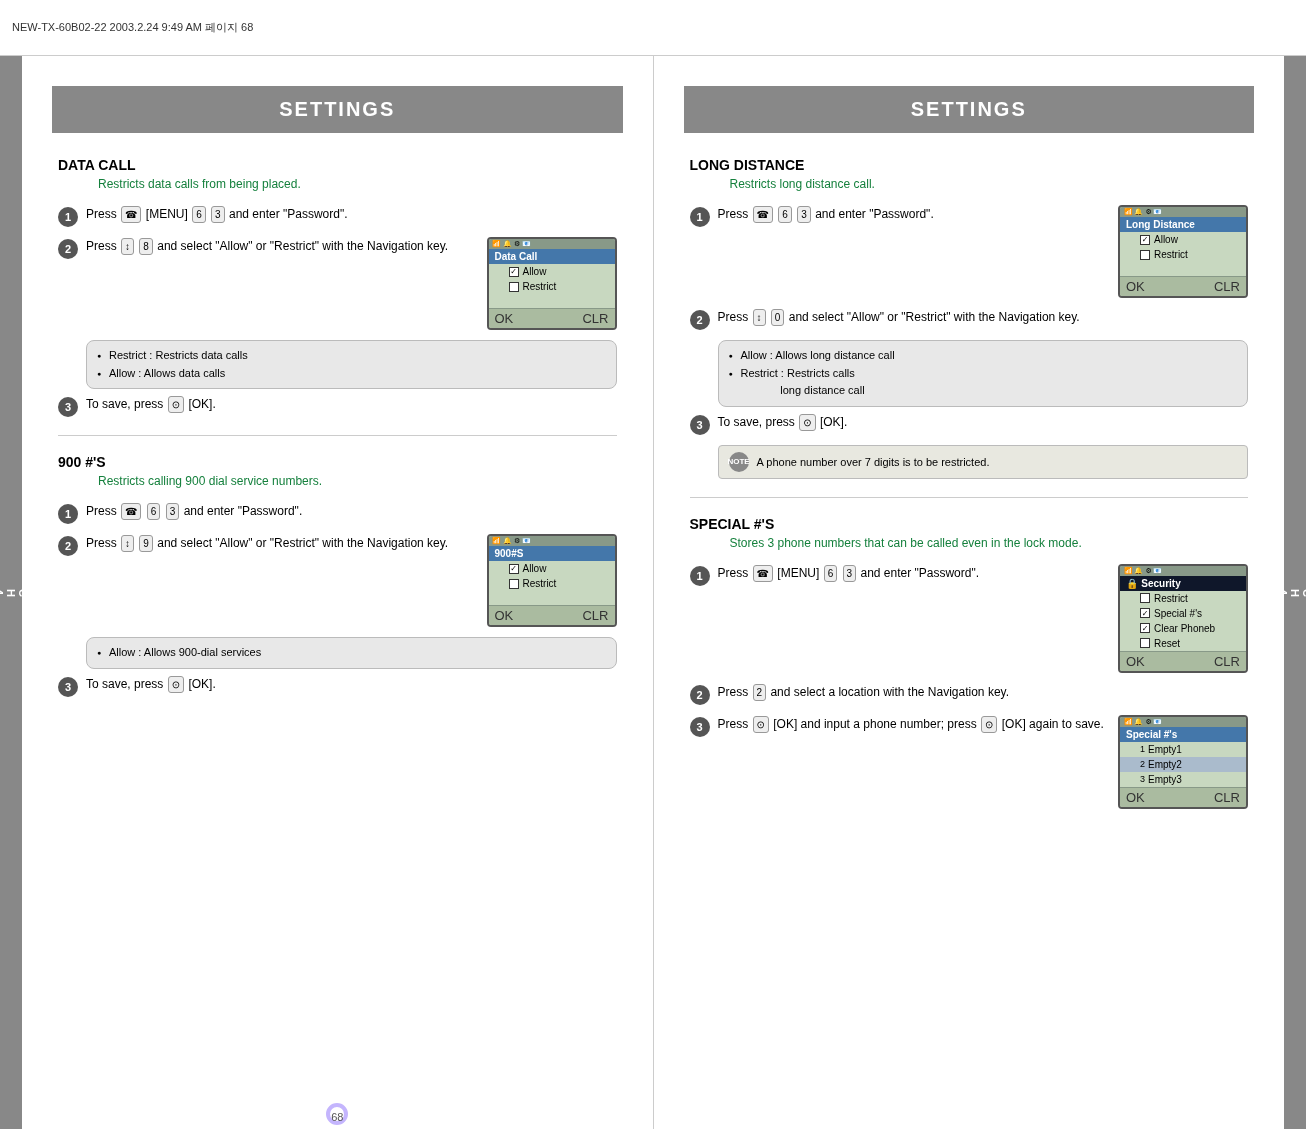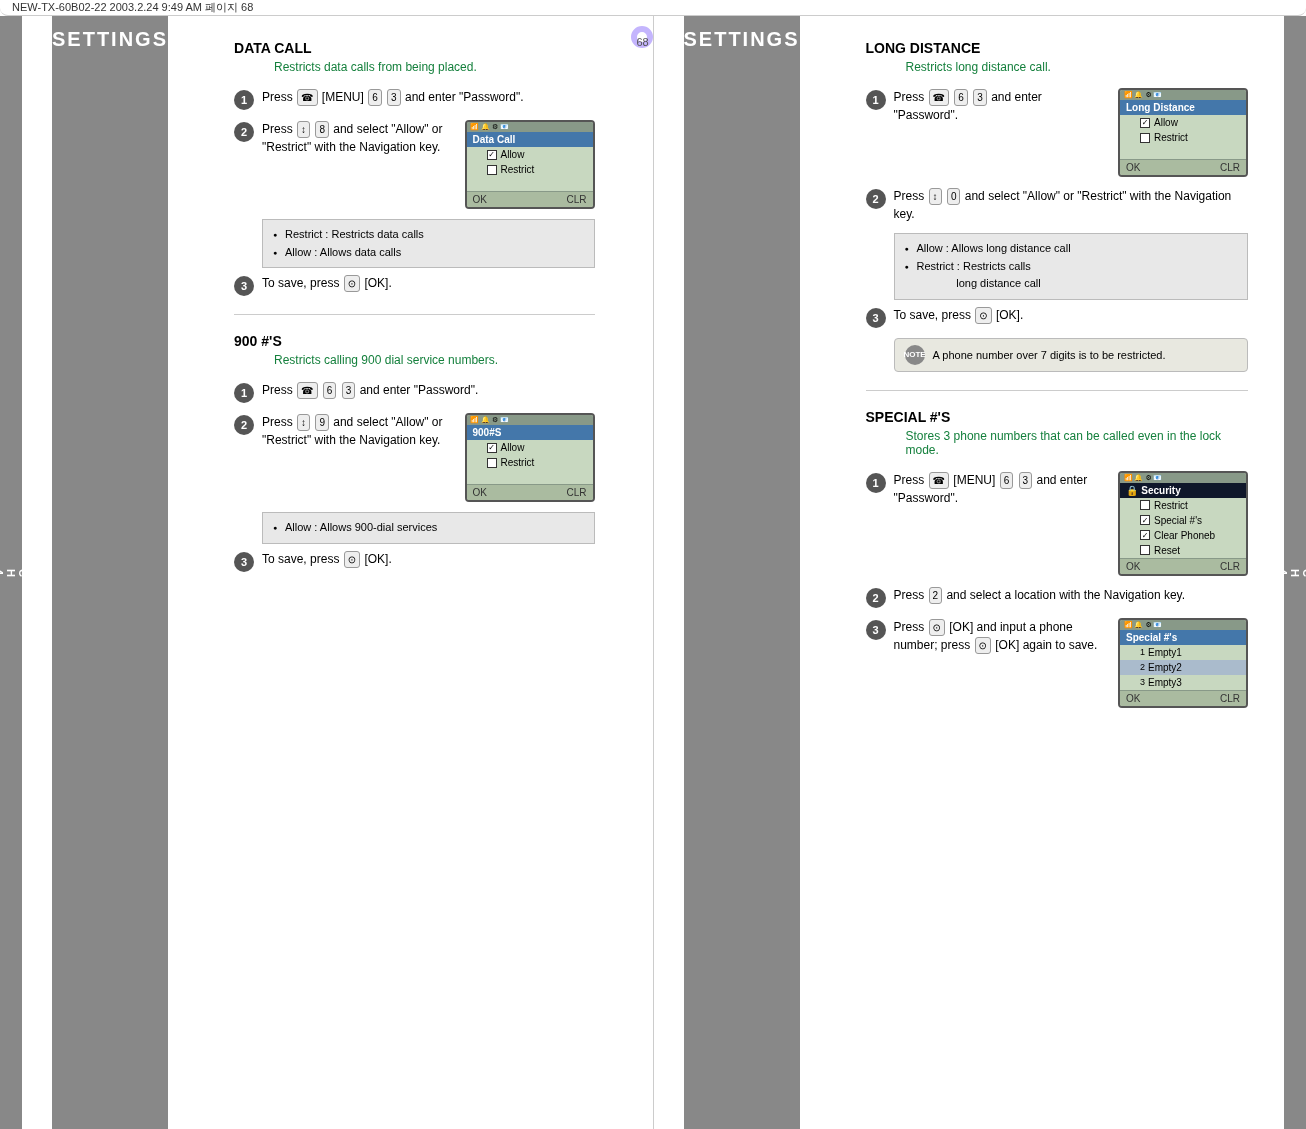--- a/index.html
+++ b/index.html
@@ -7,35 +7,34 @@
       font-family: Arial, sans-serif;
       background: #fff;
       width: 1306px;
       min-height: 1129px;
       display: flex;
       flex-direction: column;
     }
     .top-bar {
       font-size: 11px;
       color: #333;
-      padding: 0 12px;
+      padding: 20px 12px;
       border-bottom: 1px solid #ccc;
       display: flex;
       align-items: center;
-      border-radius: 9px;
     }
     .main-content {
       display: flex;
       flex: 1;
     }
     .page {
       flex: 1;
       padding: 0;
       display: flex;
-      flex-direction: row;
+      flex-direction: column;
     }
     .page-header {
       background: #888;
       color: #fff;
       font-size: 20px;
       font-weight: bold;
       text-align: center;
       padding: 12px 0;
       letter-spacing: 2px;
       margin: 0 30px 0 30px;
@@ -89,21 +88,21 @@
       background: #eee;
       border: 1px solid #999;
       border-radius: 3px;
       padding: 0 3px;
       font-size: 10px;
       margin: 0 1px;
     }
     .bullet-box {
       background: #e8e8e8;
       border: 1px solid #bbb;
-      border-radius: 0;
+      border-radius: 8px;
       padding: 6px 10px;
       margin: 6px 0 6px 28px;
       font-size: 11px;
     }
     .bullet-box li {
       list-style: none;
       padding-left: 12px;
       position: relative;
       line-height: 1.6;
     }
@@ -160,21 +159,21 @@
     .checkbox.checked::after {
       content: '✓';
       font-size: 8px;
       color: #000;
     }
     .phone-screen-footer {
       display: flex;
       justify-content: space-between;
       padding: 2px 6px;
       background: #aabba0;
-      font-size: 10px;
+      font-size: 13px;
       color: #333;
       border-top: 1px solid #889988;
     }
     .step-col {
       flex: 1;
     }
     .section-separator {
       border: none;
       border-top: 1px solid #ccc;
       margin: 18px 0;
@@ -204,21 +203,21 @@
       flex-shrink: 0;
     }
     .page-footer {
       text-align: center;
       font-size: 12px;
       color: #555;
       padding: 10px 0 4px 0;
     }
     .page-footer-circle {
       display: inline-block;
-      border: 6px solid #c4b5fd;
+      border: 4px solid #c4b5fd;
       border-radius: 50%;
       width: 22px;
       height: 22px;
       line-height: 20px;
       text-align: center;
       font-size: 11px;
     }
     .ch-tab {
       writing-mode: vertical-rl;
       background: #888;

